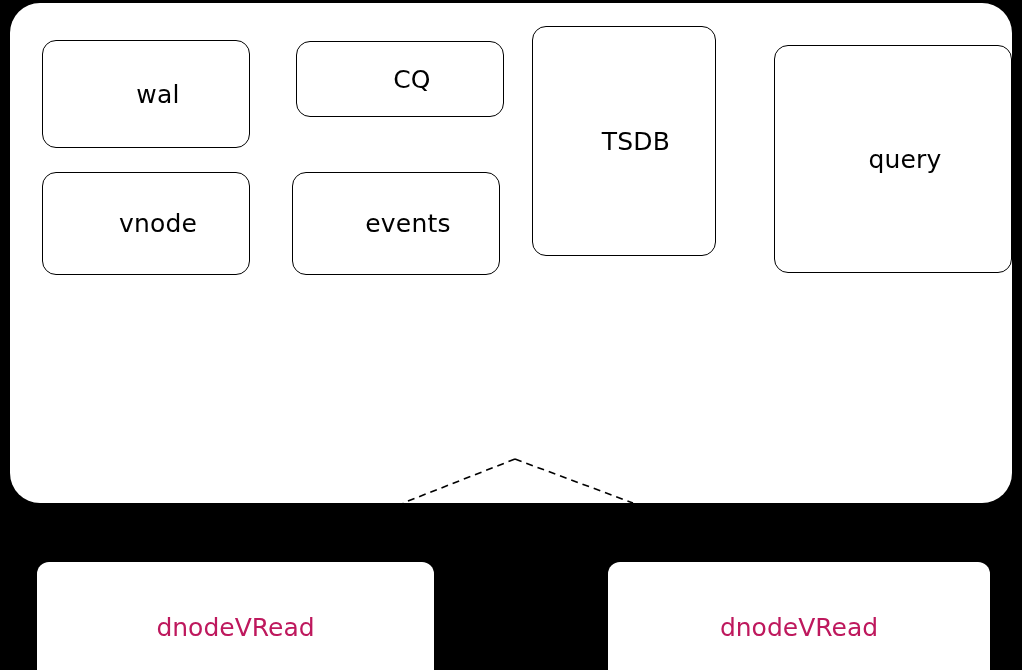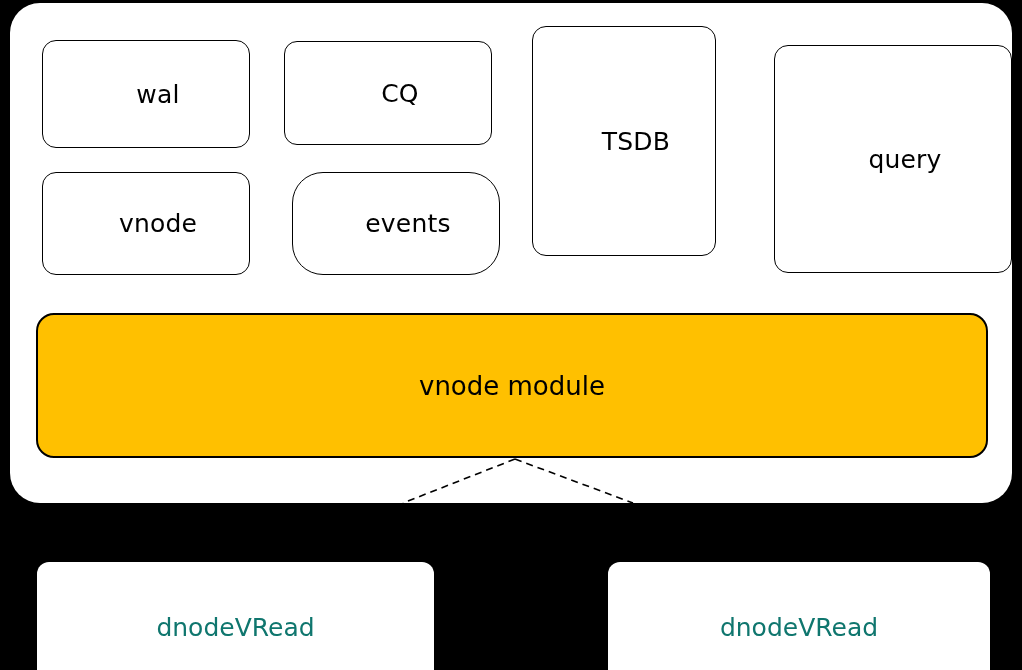--- a/index.html
+++ b/index.html
@@ -43,23 +43,23 @@
   .module-box .label {
     font-size: 25px;
     color: #000000;
     line-height: 1;
     letter-spacing: 0.2px;
     margin-left: 24px;
   }
 
   
   .box-wal    { left: 42px;  top: 40px;  width: 208px; height: 108px; }
-  .box-cq     { left: 284px; top: 41px;  width: 208px; height: 104px; border-radius: 13px; }
+  .box-cq     { left: 296px; top: 41px;  width: 208px; height: 76px; }
   .box-sync   { left: 42px;  top: 172px; width: 208px; height: 103px; }
-  .box-events { left: 292px; top: 172px; width: 208px; height: 103px; border-radius: 31px; }
+  .box-events { left: 292px; top: 172px; width: 208px; height: 103px; }
   .box-tsdb   { left: 532px; top: 26px;  width: 184px; height: 230px; }
   .box-query  { left: 774px; top: 45px;  width: 238px; height: 228px; }
 
   
   .vnode-bar {
     position: absolute;
     left: 36px;
     top: 313px;
     width: 952px;
     height: 145px;
@@ -92,21 +92,21 @@
     position: absolute;
     background: #ffffff;
     border-radius: 12px;
     box-sizing: border-box;
     display: flex;
     align-items: center;
     justify-content: center;
   }
   .dnode-box .label {
     font-size: 25px;
-    color: #0f766e;
+    color: #be185d;
     line-height: 1;
   }
   .box-dnodevread  { left: 37px;  top: 562px; width: 397px; height: 130px; }
   .box-dnodevwrite { left: 608px; top: 562px; width: 382px; height: 130px; }
 </style>
 </head>
 <body>
 
 <div id="canvas">
 
@@ -129,23 +129,20 @@
   </div>
 
   <div class="module-box box-tsdb">
     <span class="label">TSDB</span>
   </div>
 
   <div class="module-box box-query">
     <span class="label">query</span>
   </div>
 
-  <div class="vnode-bar">
-    <span class="label">vnode module</span>
-  </div>
 
   <svg class="connectors" width="1022" height="670" viewBox="0 0 1022 670" xmlns="http://www.w3.org/2000/svg">
     <line x1="515" y1="459" x2="403" y2="503" stroke="#000000" stroke-width="1.6" stroke-dasharray="7,5"></line>
     <line x1="515" y1="459" x2="633" y2="503" stroke="#000000" stroke-width="1.6" stroke-dasharray="7,5"></line>
   </svg>
 
   <div class="dnode-box box-dnodevread">
     <span class="label">dnodeVRead</span>
   </div>
 

